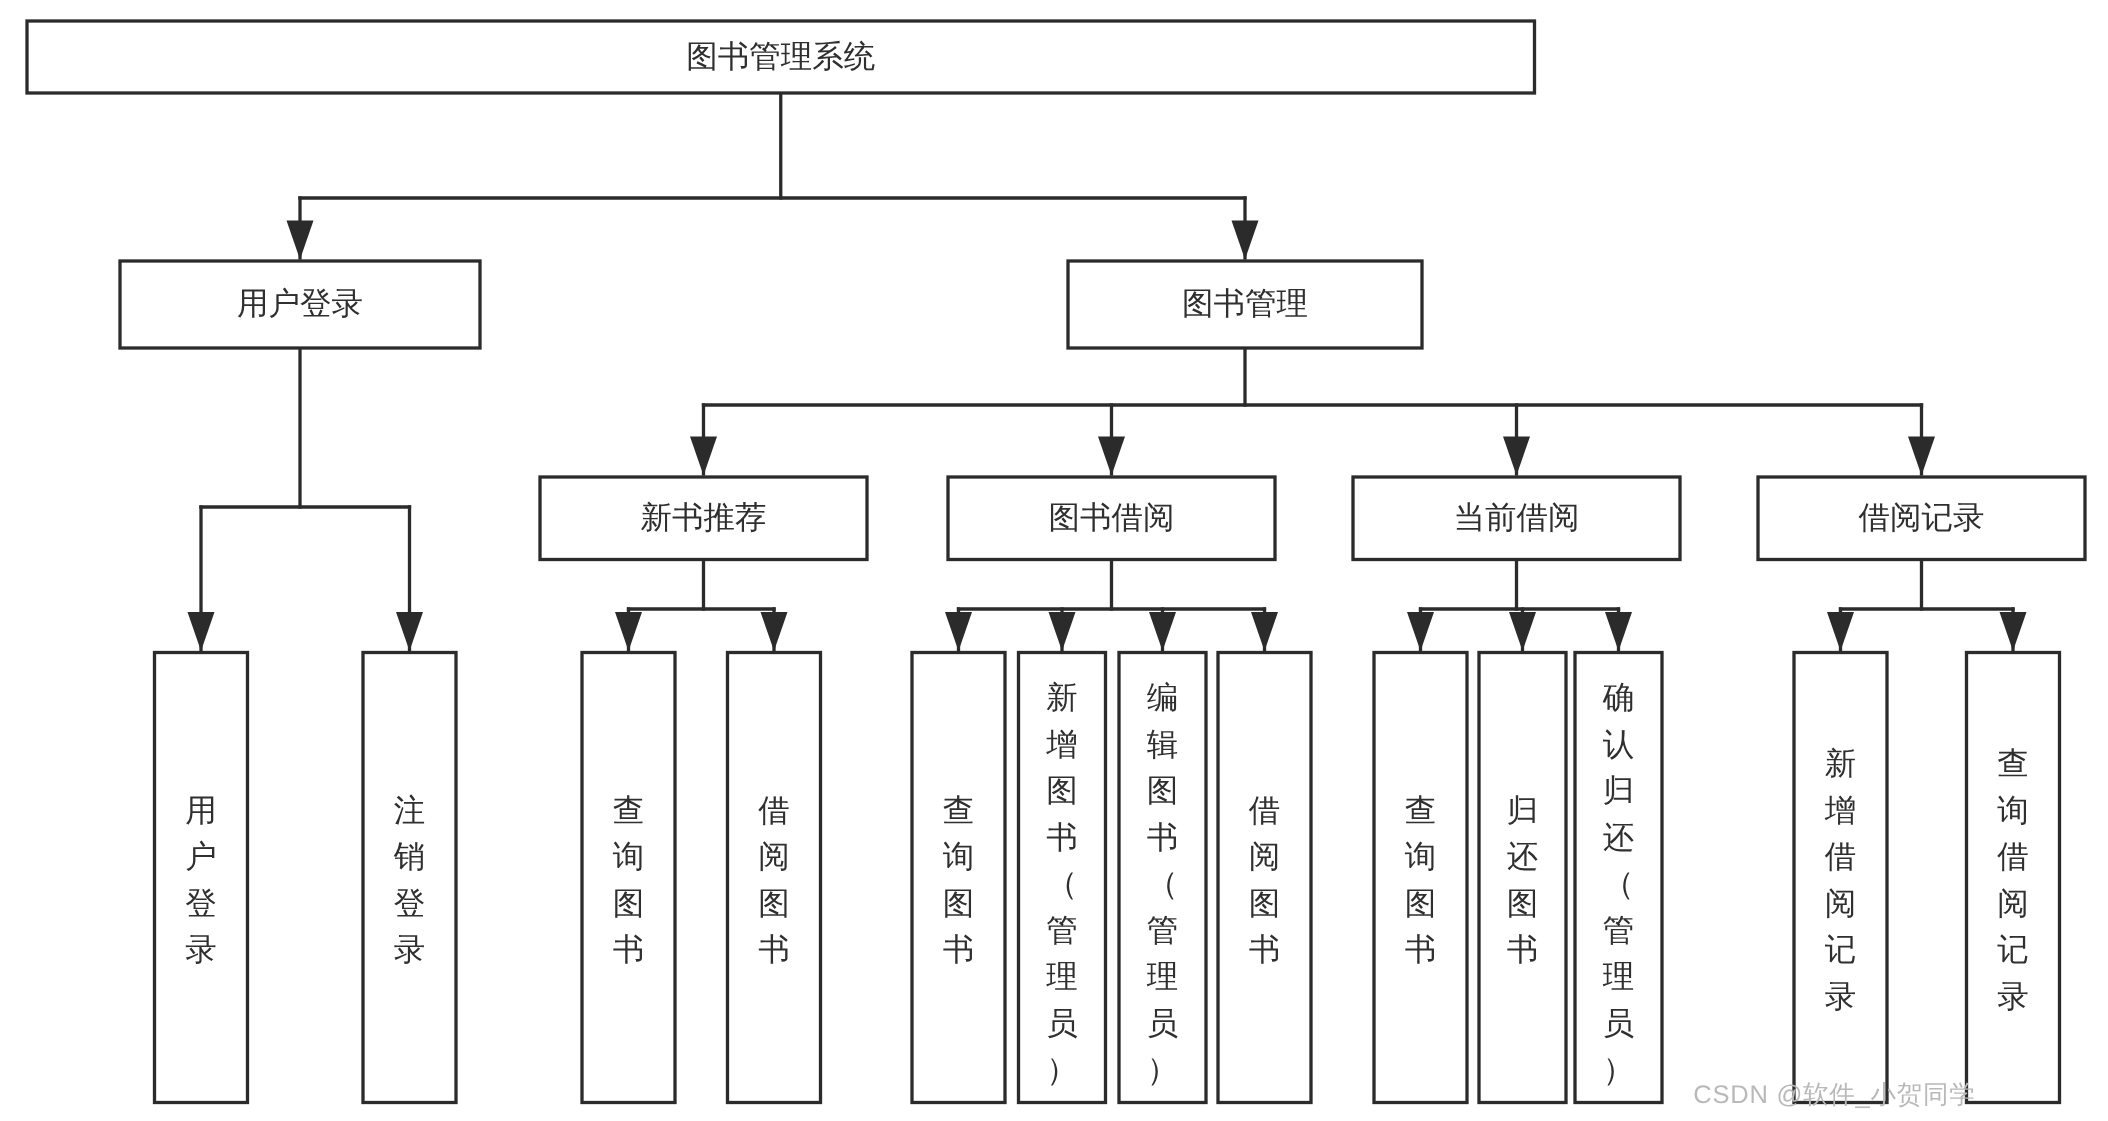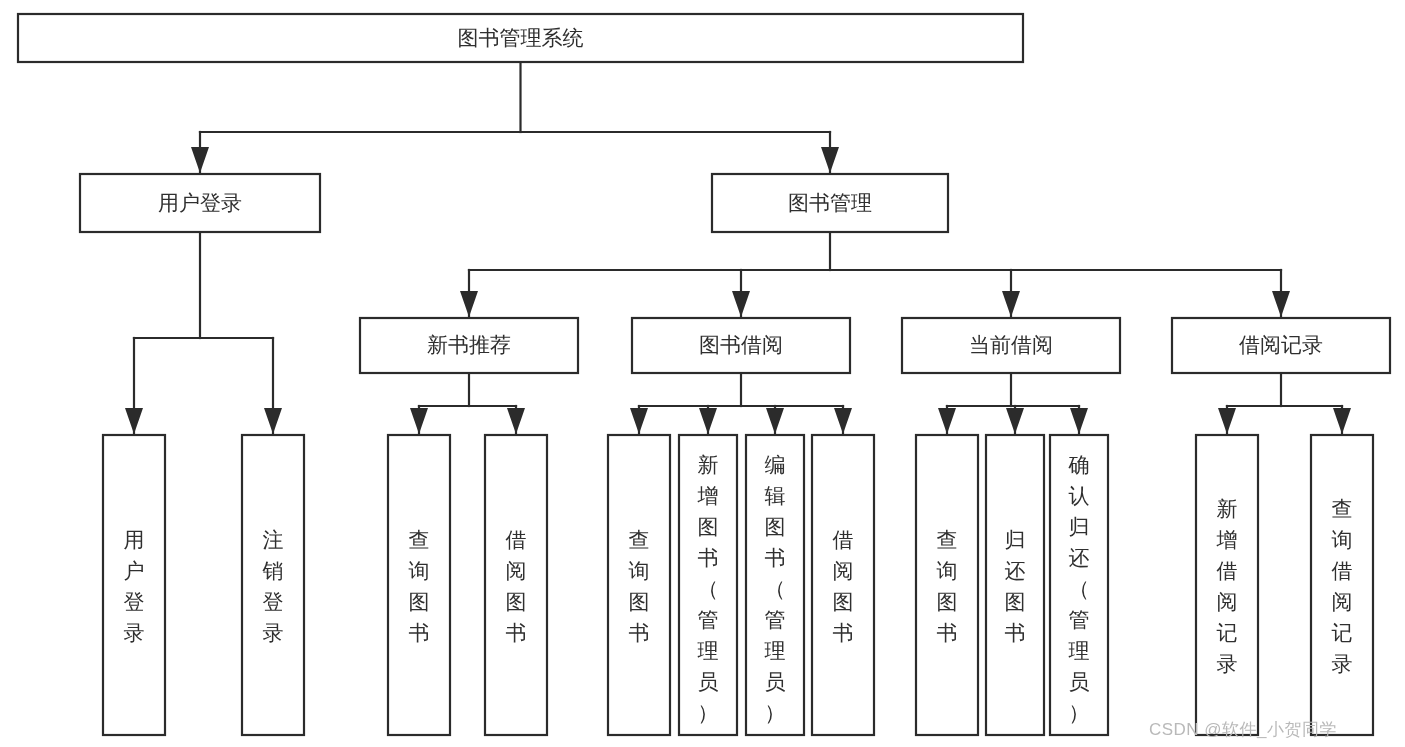--- a/index.html
+++ b/index.html
@@ -50,21 +50,21 @@
     dominant-baseline: middle;
   }
   text.node-label-vert {
     fill: #2f2f2f;
     font-family: "Liberation Sans", "DejaVu Sans", sans-serif;
     font-size: 21px;
     text-anchor: middle;
   }
   .watermark {
     position: absolute;
-    right: 8px;
+    right: 28px;
     bottom: 6px;
     font-family: "Liberation Sans", "DejaVu Sans", sans-serif;
     font-size: 17px;
     color: #b9b9b9;
     letter-spacing: 0.5px;
     white-space: nowrap;
     user-select: none;
   }
 </style>
 </head>

